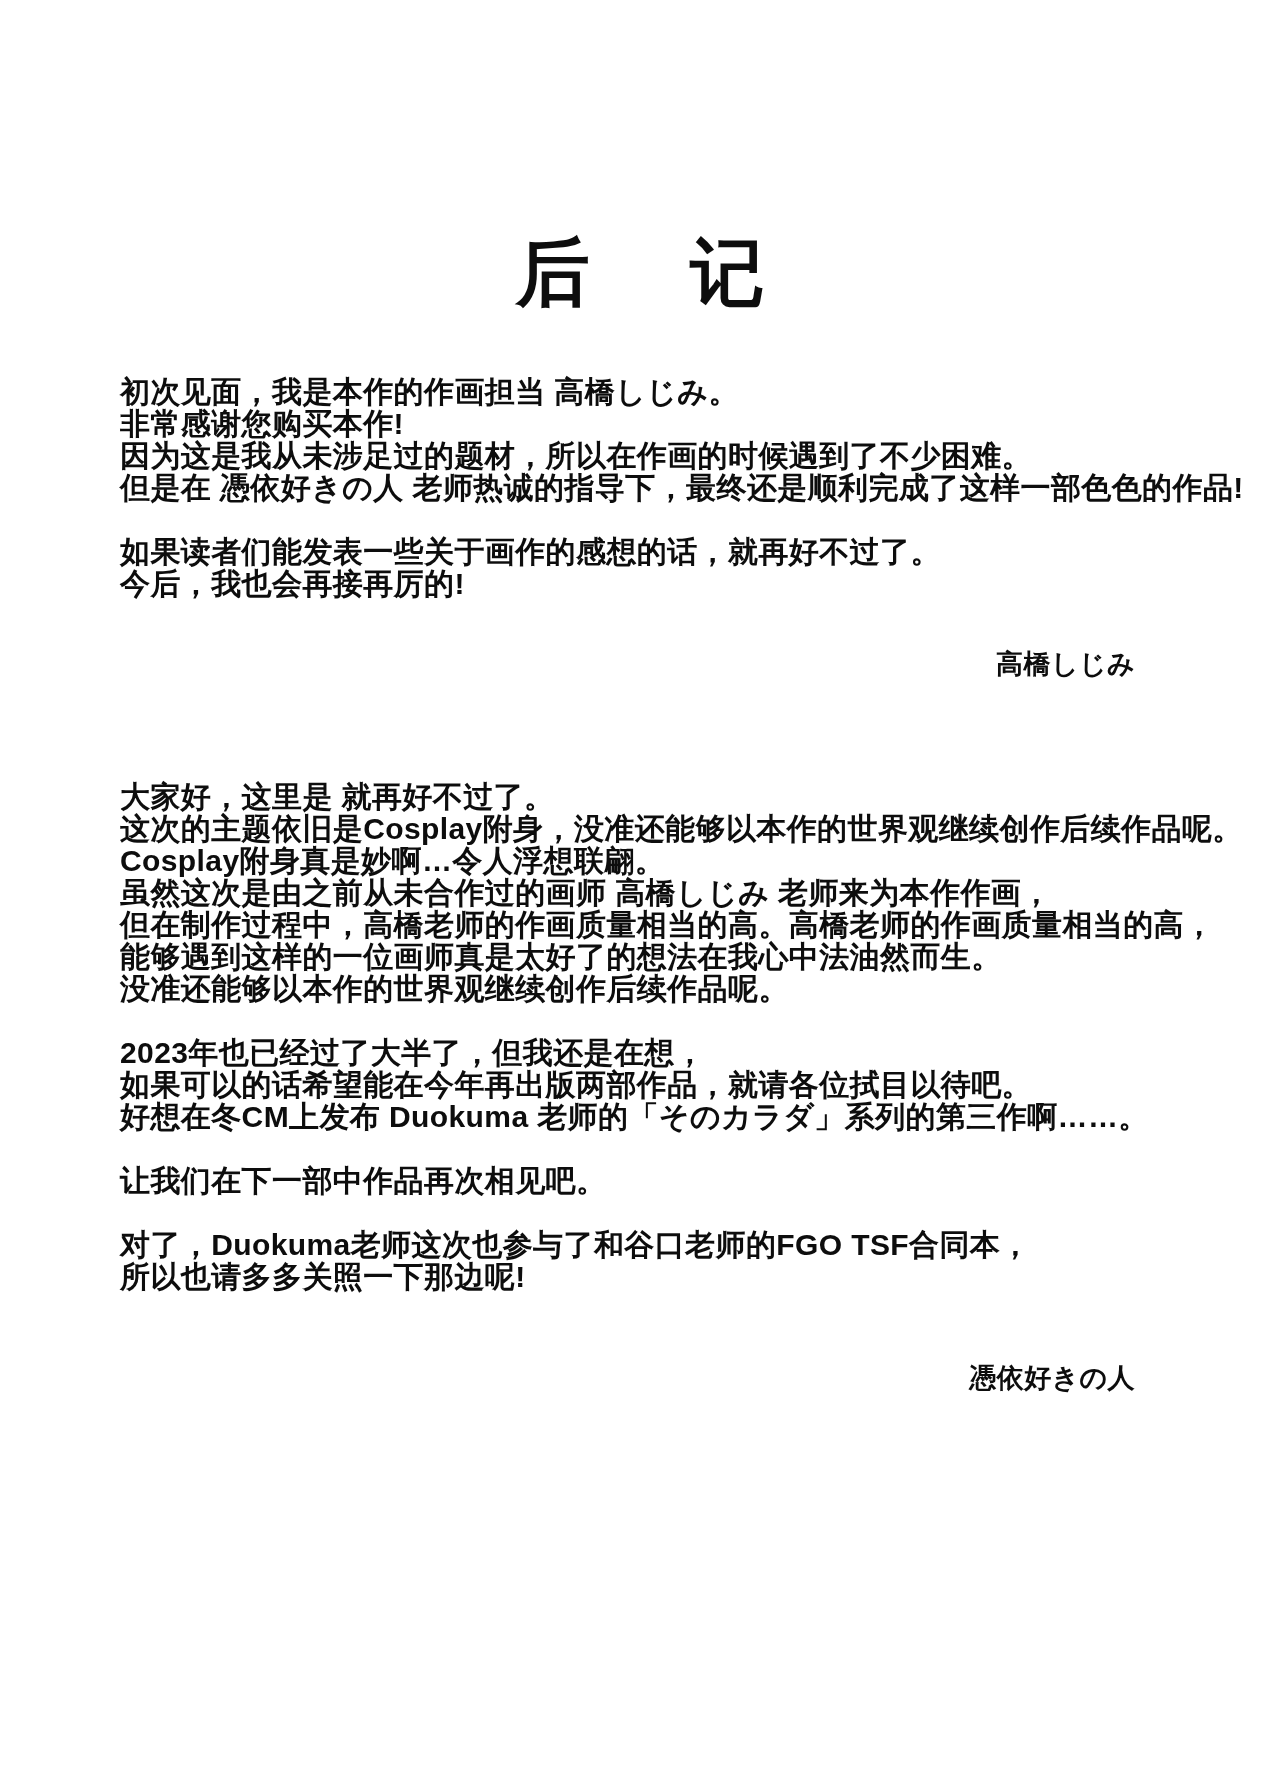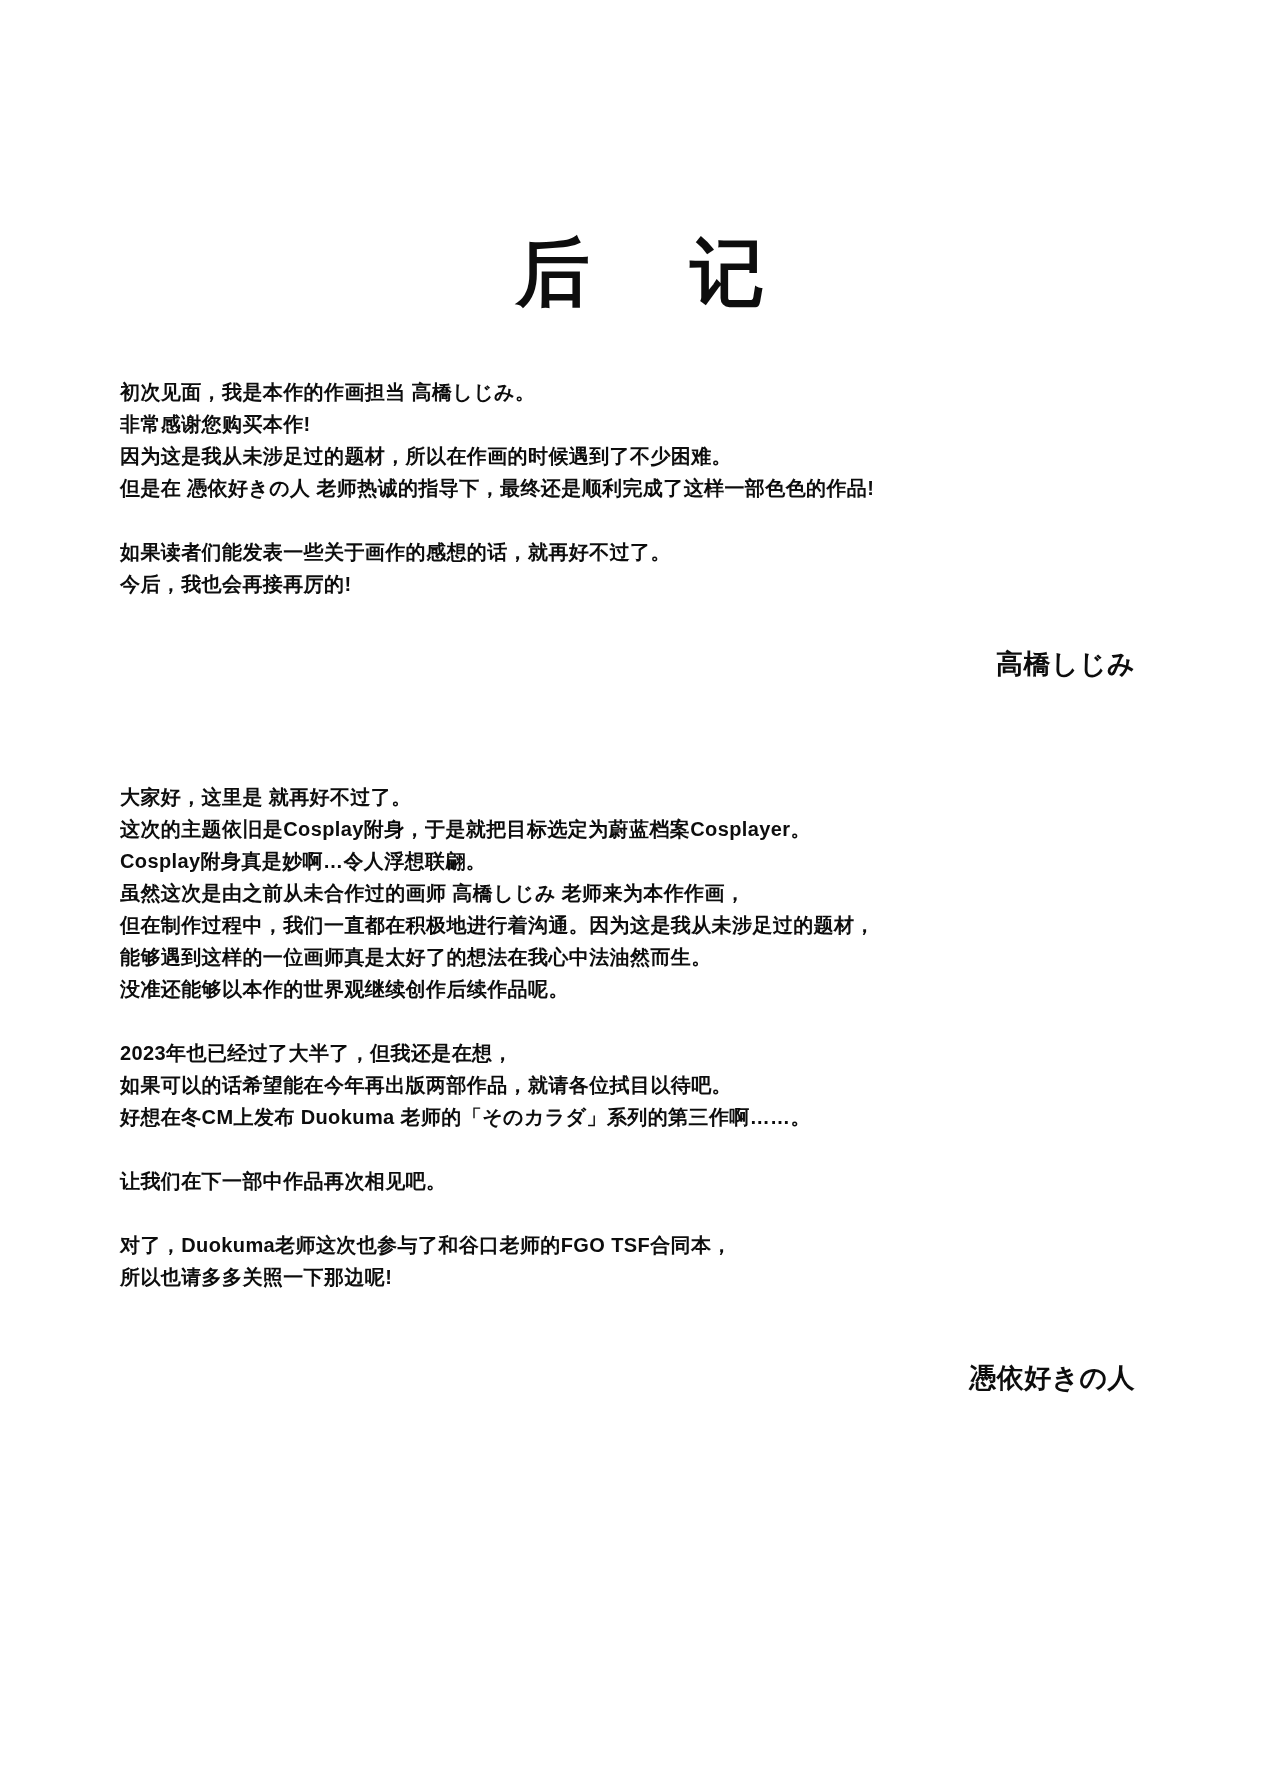--- a/index.html
+++ b/index.html
@@ -29,21 +29,21 @@
     font-size: 74px;
     line-height: 1.1;
     font-weight: 700;
     word-spacing: 80px;
     white-space: nowrap;
   }
   .block {
     position: absolute;
     left: 120px;
     right: 145px;
-    font-size: 20px;
+    font-size: 30px;
     line-height: 32px;
     font-weight: 600;
     letter-spacing: 0.4px;
   }
   .block p {
     margin: 0 0 32px 0;
   }
   .block p:last-child {
     margin-bottom: 0;
   }
@@ -83,24 +83,24 @@
       <span class="line">如果读者们能发表一些关于画作的感想的话，就再好不过了。</span><br>
       <span class="line">今后，我也会再接再厉的!</span>
     </p>
   </div>
 
   <div class="signature" id="artist-signature">高橋しじみ</div>
 
   <div class="block" id="author-block">
     <p>
       <span class="line">大家好，这里是 就再好不过了。</span><br>
-      <span class="line">这次的主题依旧是Cosplay附身，于是就把目标选定为蔚蓝档案Cosplayer。</span><br>
+      <span class="line">这次的主题依旧是Cosplay附身，没准还能够以本作的世界观继续创作后续作品呢。</span><br>
       <span class="line">Cosplay附身真是妙啊…令人浮想联翩。</span><br>
       <span class="line">虽然这次是由之前从未合作过的画师 高橋しじみ 老师来为本作作画，</span><br>
-      <span class="line">但在制作过程中，我们一直都在积极地进行着沟通。因为这是我从未涉足过的题材，</span><br>
+      <span class="line">但在制作过程中，高橋老师的作画质量相当的高。高橋老师的作画质量相当的高，</span><br>
       <span class="line">能够遇到这样的一位画师真是太好了的想法在我心中法油然而生。</span><br>
       <span class="line">没准还能够以本作的世界观继续创作后续作品呢。</span>
     </p>
     <p>
       <span class="line">2023年也已经过了大半了，但我还是在想，</span><br>
       <span class="line">如果可以的话希望能在今年再出版两部作品，就请各位拭目以待吧。</span><br>
       <span class="line">好想在冬CM上发布 Duokuma 老师的「そのカラダ」系列的第三作啊……。</span>
     </p>
     <p>
       <span class="line">让我们在下一部中作品再次相见吧。</span>

